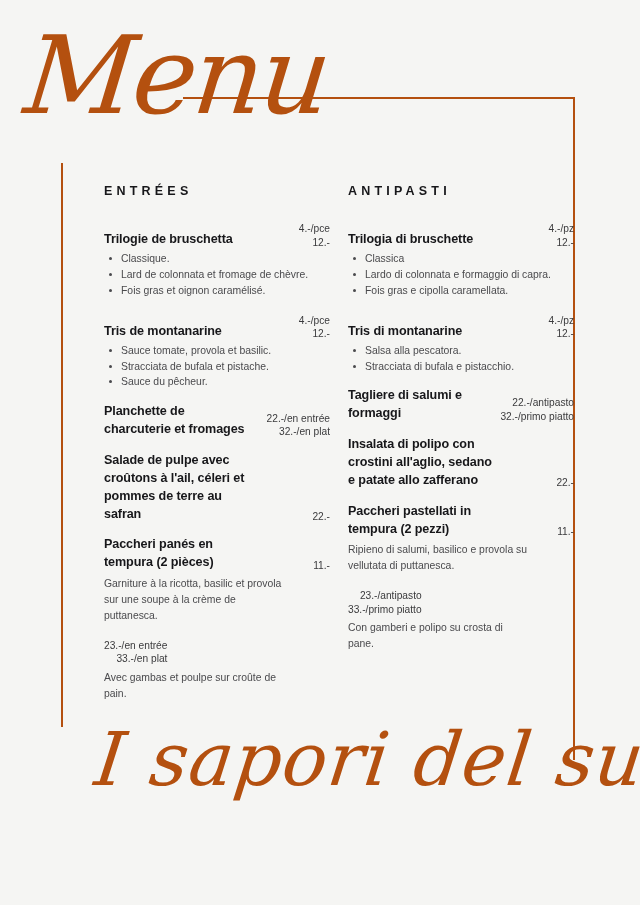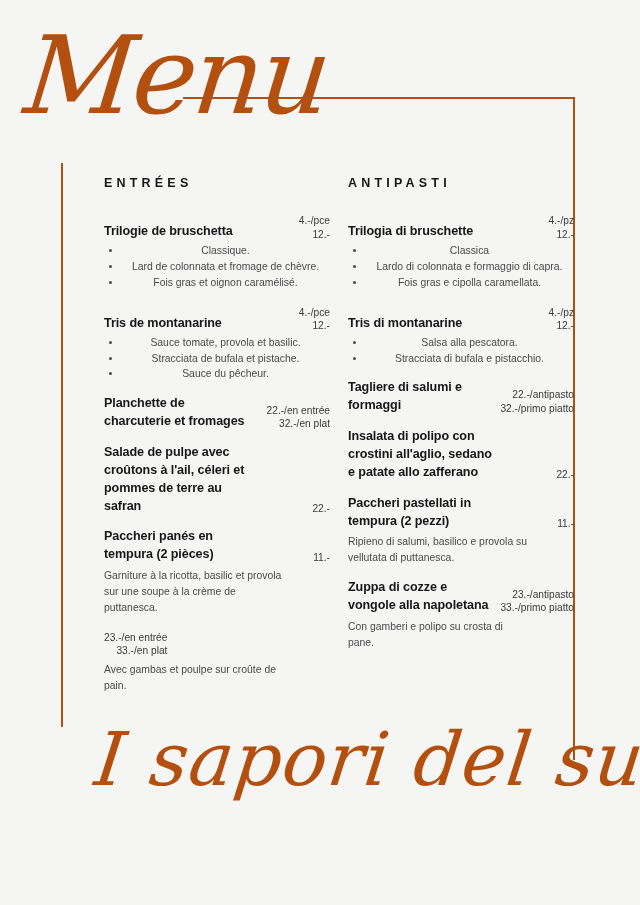--- a/index.html
+++ b/index.html
@@ -73,20 +73,21 @@
     position: absolute;
     left: 104px;
     top: 176px;
     width: 470px;
     display: flex;
     gap: 18px;
   }
   .column {
     width: 226px;
     flex: 0 0 226px;
+    margin-top: 8px;
   }
 
   .section-title {
     font-size: 12.5px;
     font-weight: 700;
     letter-spacing: 4.2px;
     color: #17171a;
     margin: 0 0 22px 0;
     text-transform: uppercase;
   }
@@ -127,21 +128,20 @@
     margin: 2px 0 0 0;
     padding: 0;
   }
   ul.dish-sub li {
     position: relative;
     padding-left: 17px;
     font-size: 10.4px;
     color: #4a4a4d;
     line-height: 1.52;
     margin-bottom: 0px;
-    text-align: center;
   }
   ul.dish-sub li::before {
     content: "";
     position: absolute;
     left: 5px;
     top: 6px;
     width: 3px;
     height: 3px;
     background: #4a4a4d;
     border-radius: 50%;
@@ -259,21 +259,20 @@
       </div>
       <div class="dish-block">
         <div class="dish">
           <p class="dish-name">Paccheri pastellati in tempura (2 pezzi)</p>
           <div class="dish-price">11.-</div>
         </div>
         <p class="dish-desc">Ripieno di salumi, basilico e provola su vellutata di puttanesca.</p>
       </div>
       <div class="dish-block">
         <div class="dish">
-          <p class="dish-name">Zuppa di cozze e vongole alla napoletana</p>
           <div class="dish-price">23.-/antipasto
 33.-/primo piatto</div>
         </div>
         <p class="dish-desc">Con gamberi e polipo su crosta di pane.</p>
       </div>
     </div>
   </div>
 
 <div class="script script-sapori">I sapori del sud</div>
 

